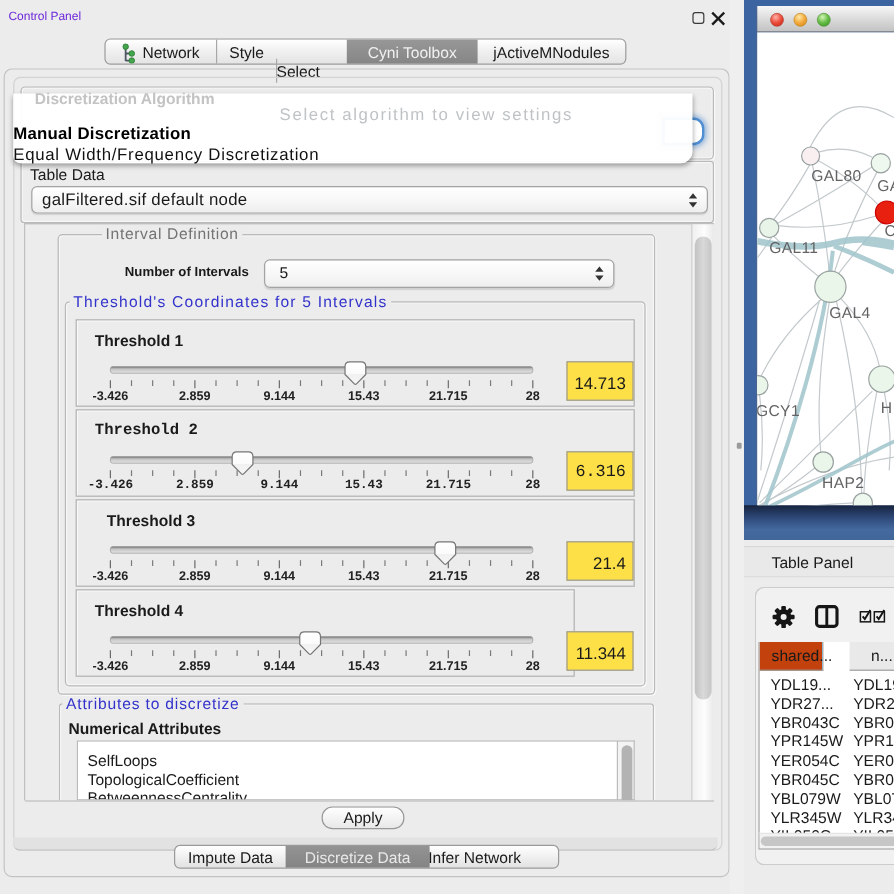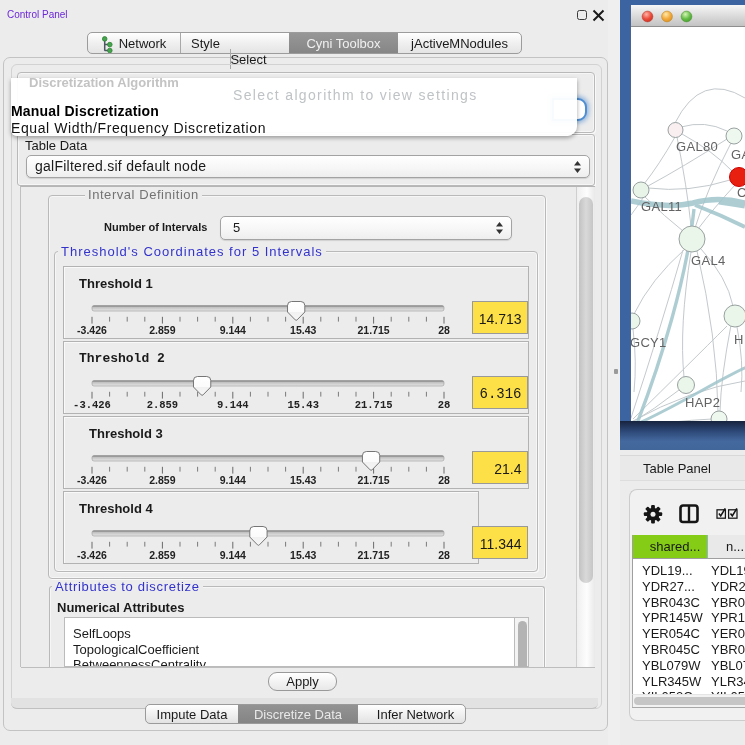--- a/index.html
+++ b/index.html
@@ -289,21 +289,21 @@
   <div class="abs" style="left:518px;top:621px;width:9px;height:46px;background:#b3b3b3;border-radius:5px 5px 0 0;"></div>
 
   <div class="abs" style="left:21px;top:667px;width:574px;height:31px;background:#ececec;border-top:1px solid #bdbdbd;"></div>
   <div class="abs" style="left:268px;top:672px;width:69px;height:19px;background:linear-gradient(#ffffff,#f2f2f2 55%,#e8e8e8);border:1px solid #999;border-radius:9px;box-sizing:border-box;text-align:center;line-height:17px;">Apply</div>
 
   <div class="abs" style="left:11px;top:698px;width:587px;height:11px;background:#e2e2e2;border-bottom:1px solid #c0c0c0;border-radius:0 0 6px 6px;box-sizing:border-box;"></div>
 
   <div class="abs" style="left:145px;top:704px;width:321px;height:20px;background:linear-gradient(#ffffff,#f0f0f0 50%,#e2e2e2);border:1px solid #9a9a9a;border-radius:5px;box-sizing:border-box;">
     <div class="seg" style="left:0;width:92px;">Impute Data</div>
     <div class="seg" style="left:92px;width:120px;background:linear-gradient(#939393,#848484);color:#e9e9e9;">Discretize Data</div>
-    <div class="seg" style="left:216px;width:107px;">Infer Network</div>
+    <div class="seg" style="left:196px;width:107px;">Infer Network</div>
   </div>
 
   <div class="abs" style="left:608px;top:0;width:12px;height:745px;background:#efefef;"></div>
   <div class="abs" style="left:614px;top:369px;width:4px;height:5px;background:#9a9a9a;border-radius:1px;"></div>
 
   <div class="abs" style="left:620px;top:0;width:125px;height:450px;background:#3c64a0;"></div>
   <div class="abs" style="left:620px;top:421px;width:125px;height:29px;background:linear-gradient(#17233e,#2d4877 35%,#44699f 70%,#416699);"></div>
 
   <div class="abs" style="left:631px;top:5px;width:114px;height:22px;background:linear-gradient(#f7f7f7,#d9d9d9 55%,#c3c3c3);border-bottom:1px solid #8f8f8f;box-sizing:border-box;"></div>
   <svg class="abs" style="left:631px;top:5px;" width="114" height="22" viewBox="0 0 114 22">
@@ -410,21 +410,21 @@
     <line x1="46" y1="2" x2="46" y2="18" stroke="#161616" stroke-width="2.4"></line>
     <g stroke="#161616" stroke-width="1.25" fill="none">
       <rect x="74" y="5.8" width="8.4" height="8.4"></rect>
       <path d="M75.9 9.6 L77.7 11.9 L82.3 4.4" stroke-width="1.6"></path>
       <rect x="85.6" y="5.8" width="8.4" height="8.4"></rect>
       <path d="M87.5 9.6 L89.3 11.9 L93.9 4.4" stroke-width="1.6"></path>
     </g>
   </svg>
 
   <div class="abs" style="left:632px;top:535px;width:113px;height:172px;background:#ffffff;border-left:1px solid #9f9f9f;box-sizing:border-box;overflow:hidden;">
-    <div class="abs" style="left:0;top:0;width:75px;height:24px;background:#84cc16;border-right:1px solid #8fb6c8;border-bottom:1px solid #9f9f9f;box-sizing:border-box;text-align:center;line-height:23px;text-indent:10px;">shared...</div>
+    <div class="abs" style="left:0;top:0;width:53px;height:24px;background:#c2410c;border-right:1px solid #8fb6c8;border-bottom:1px solid #9f9f9f;box-sizing:border-box;text-align:center;line-height:23px;text-indent:10px;">shared...</div>
     <div class="abs" style="left:75px;top:0;width:38px;height:24px;background:#e9e9e9;border-bottom:1px solid #9f9f9f;box-sizing:border-box;text-align:right;line-height:23px;padding-right:2px;">n...</div>
     <div class="abs row" style="left:9px;top:28px;line-height:15.8px;">YDL19...<br>YDR27...<br>YBR043C<br>YPR145W<br>YER054C<br>YBR045C<br>YBL079W<br>YLR345W<br>YIL052C</div>
     <div class="abs row" style="left:78px;top:28px;line-height:15.8px;">YDL190W<br>YDR277C<br>YBR043C<br>YPR145W<br>YER054C<br>YBR045C<br>YBL079W<br>YLR345W<br>YIL052C</div>
   </div>
   <div class="abs" style="left:632px;top:694px;width:113px;height:13px;background:#f2f2f2;border-left:1px solid #bbb;border-top:1px solid #e5e5e5;box-sizing:border-box;"></div>
   <div class="abs" style="left:634px;top:697px;width:111px;height:8px;background:#c6c6c6;border-radius:5px 0 0 5px;"></div>
   <div class="abs" style="left:632px;top:707px;width:113px;height:1px;background:#a8a8a8;"></div>
 
 </div>
 

